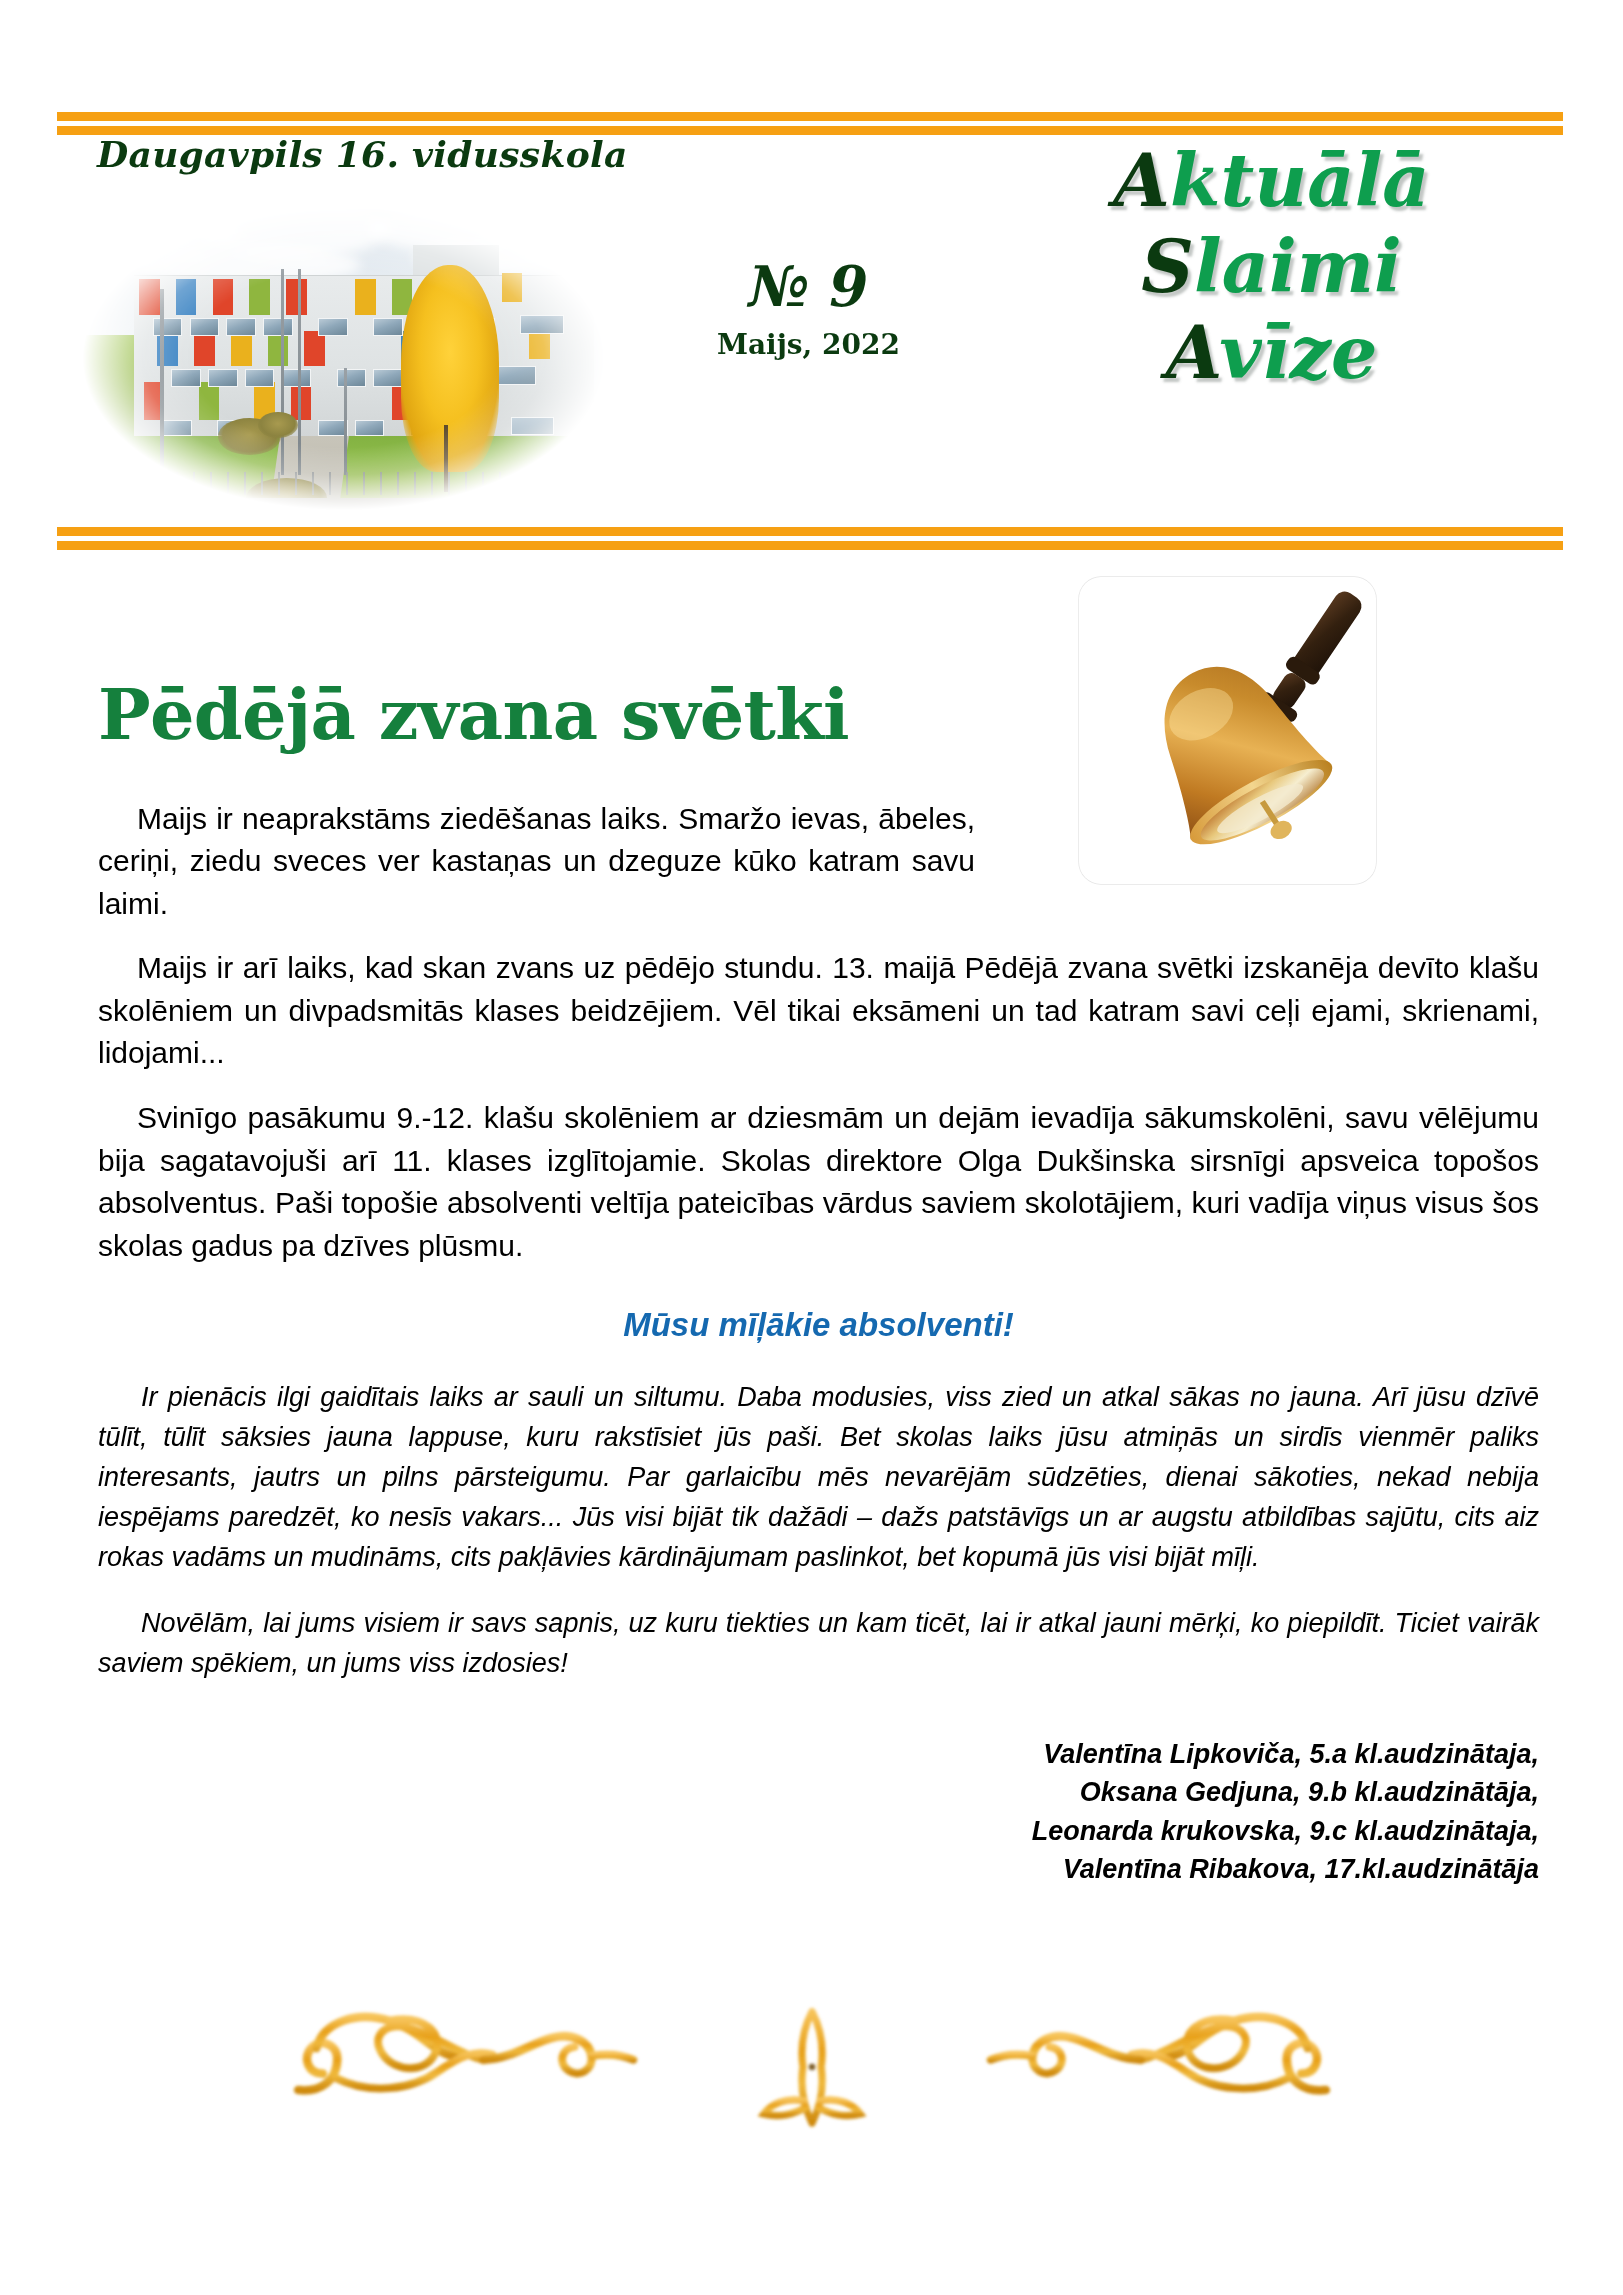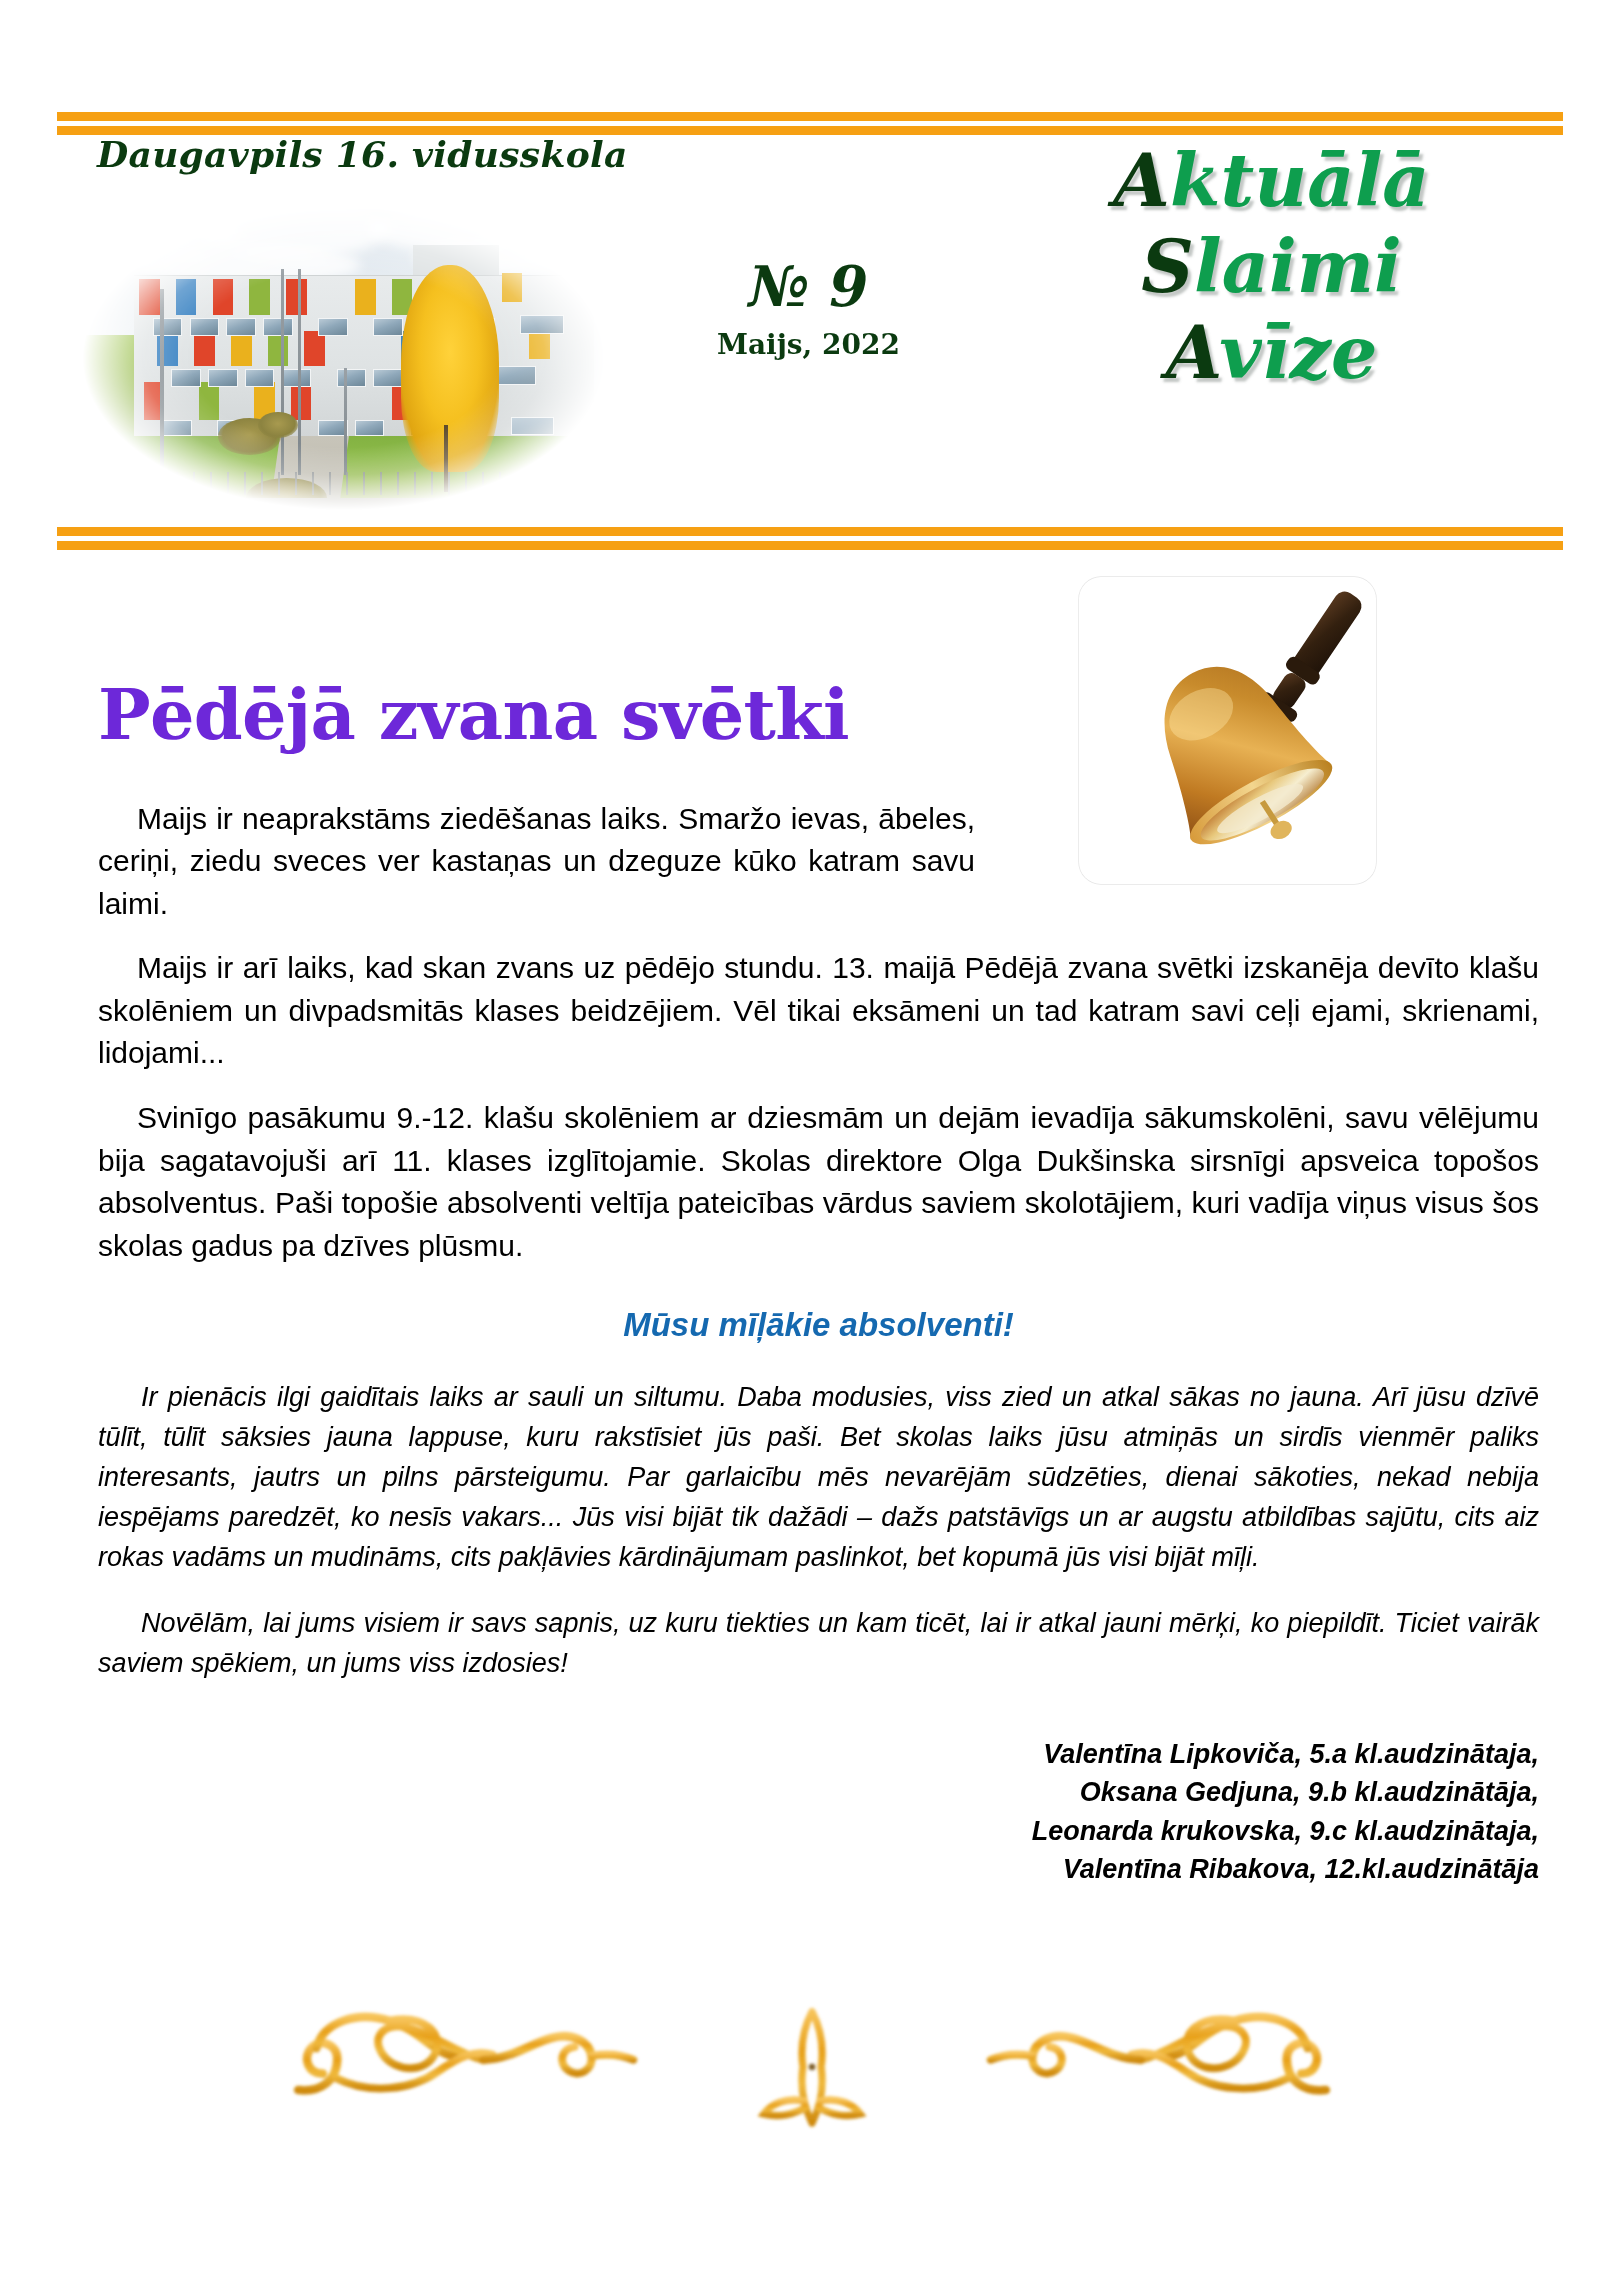--- a/index.html
+++ b/index.html
@@ -198,21 +198,21 @@
   .article {
     position: absolute;
     left: 98px;
     top: 678px;
     width: 1441px;
   }
   .headline {
     font-family: "DejaVu Serif", serif;
     font-weight: bold;
     font-size: 70px;
-    color: #6d28d9;
+    color: #15803d;
     line-height: 1.05;
     margin: 0 0 46px 0;
     letter-spacing: -0.7px;
   }
 
   .body-p {
     font-family: Liberation Sans, sans-serif;
     font-size: 30px;
     line-height: 1.42;
     text-align: justify;
@@ -454,21 +454,21 @@
 
     <div class="subhead">Mūsu mīļākie absolventi!</div>
 
     <p class="letter-p">Ir pienācis ilgi gaidītais laiks ar sauli un siltumu. Daba modusies, viss zied un atkal sākas no jauna. Arī jūsu dzīvē tūlīt, tūlīt sāksies jauna lappuse, kuru rakstīsiet jūs paši. Bet skolas laiks jūsu atmiņās un sirdīs vienmēr paliks interesants, jautrs un pilns pārsteigumu. Par garlaicību mēs nevarējām sūdzēties, dienai sākoties, nekad nebija iespējams paredzēt, ko nesīs vakars... Jūs visi bijāt tik dažādi – dažs patstāvīgs un ar augstu atbildības sajūtu, cits aiz rokas vadāms un mudināms, cits pakļāvies kārdinājumam paslinkot, bet kopumā jūs visi bijāt mīļi.</p>
     <p class="letter-p">Novēlām, lai jums visiem ir savs sapnis, uz kuru tiekties un kam ticēt, lai ir atkal jauni mērķi, ko piepildīt. Ticiet vairāk saviem spēkiem, un jums viss izdosies!</p>
 
     <div class="signature">
       <div>Valentīna Lipkoviča, 5.a kl.audzinātaja,</div>
       <div>Oksana Gedjuna, 9.b kl.audzinātāja,</div>
       <div>Leonarda krukovska, 9.c kl.audzinātaja,</div>
-      <div>Valentīna Ribakova, 12.kl.audzinātāja</div>
+      <div>Valentīna Ribakova, 17.kl.audzinātāja</div>
     </div>
   </div>
 
   <div class="ornament">
     <svg viewBox="0 0 1720 230" width="1122" height="150">
       <defs>
         <linearGradient id="goldG" x1="0" y1="0" x2="0" y2="1">
           <stop offset="0%" stop-color="#f7c45a"></stop>
           <stop offset="35%" stop-color="#e8a11a"></stop>
           <stop offset="65%" stop-color="#f0b93c"></stop>

